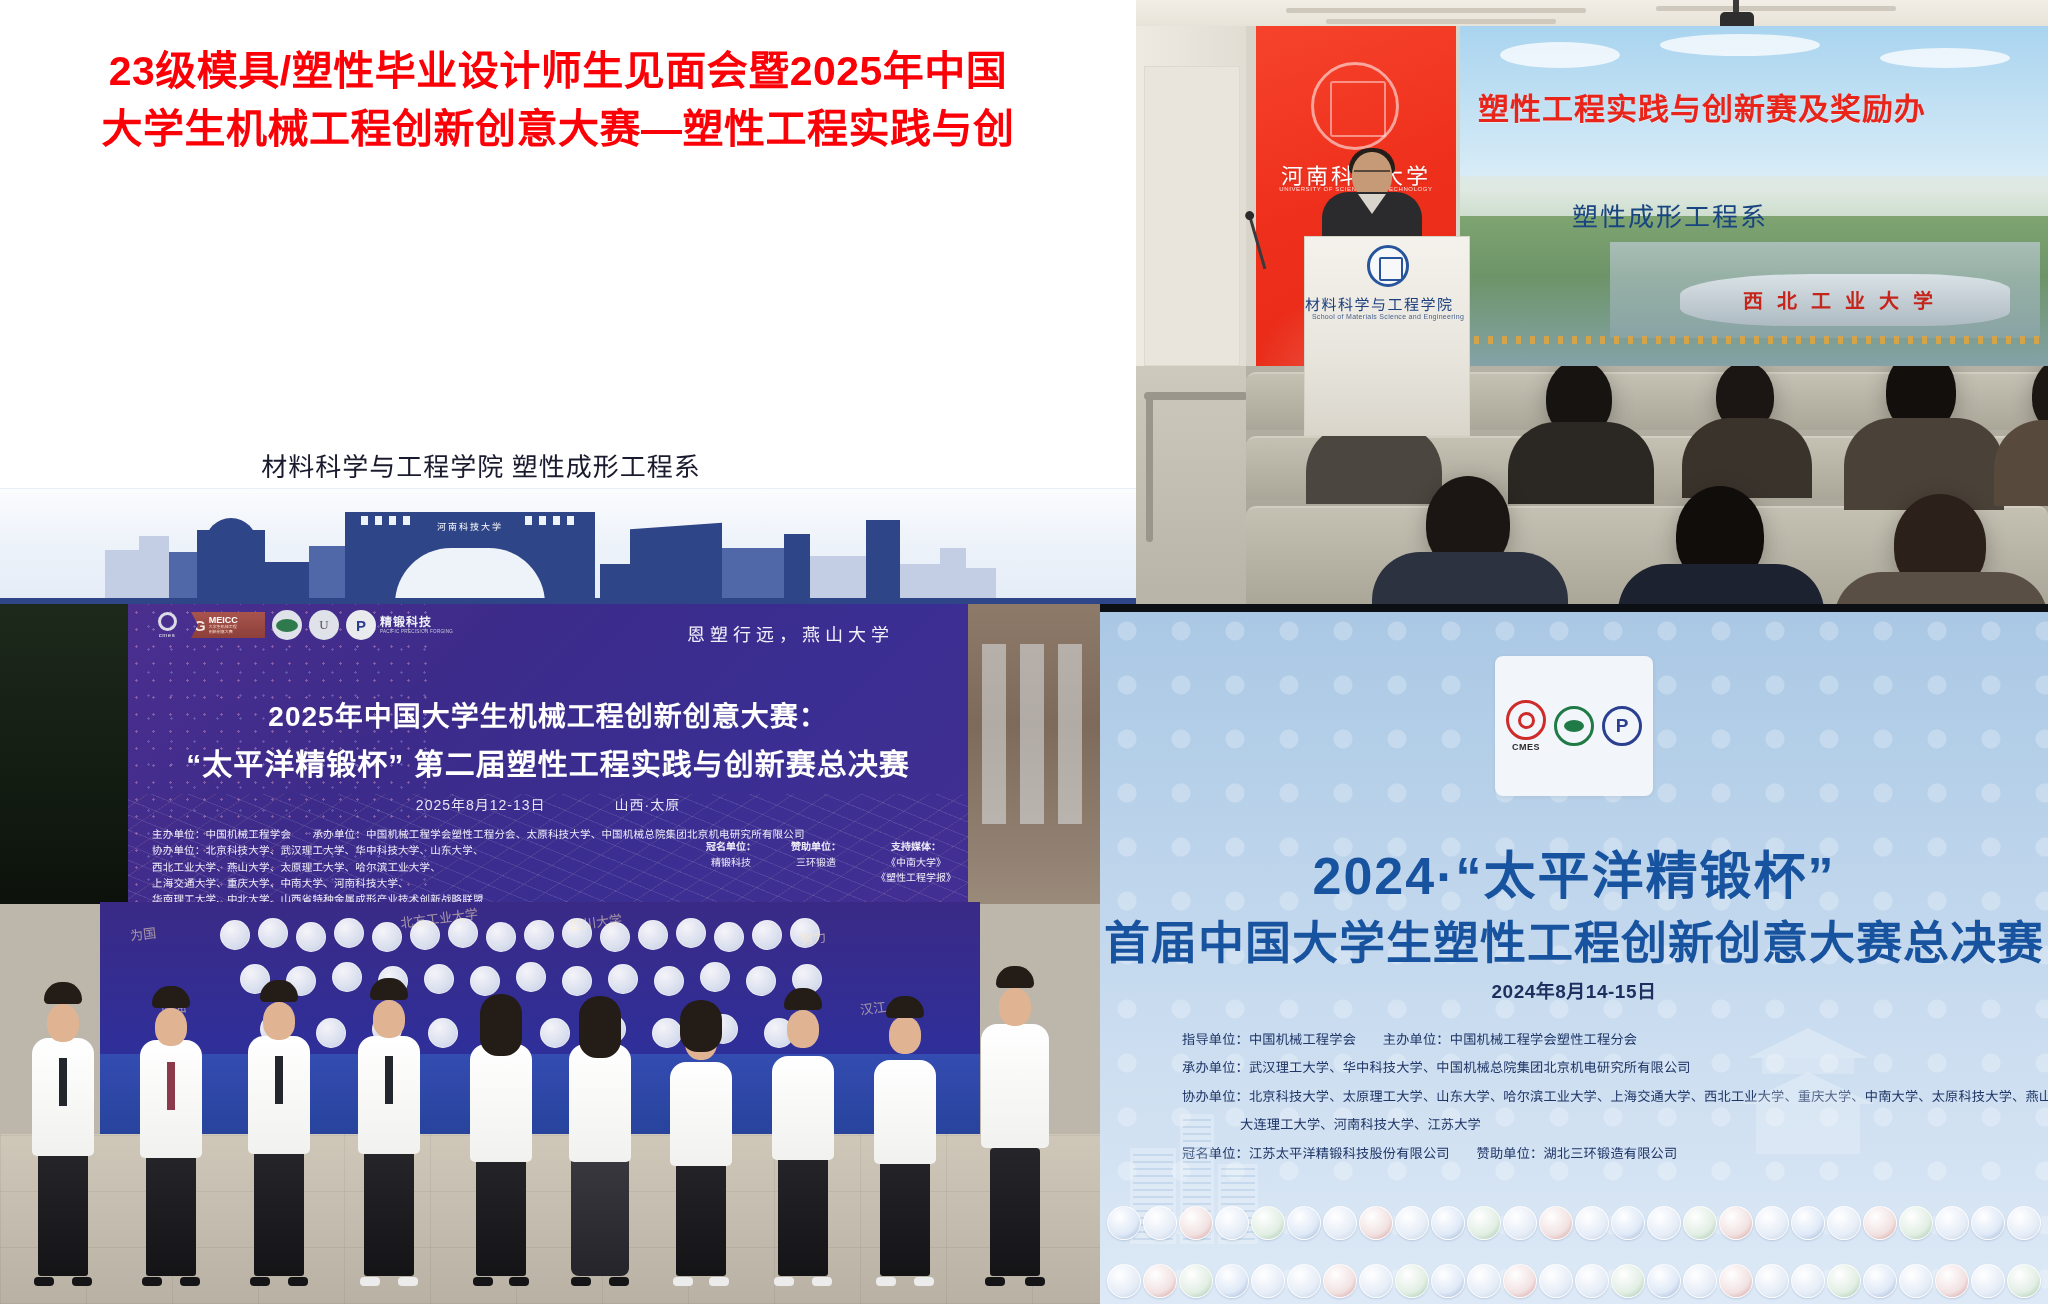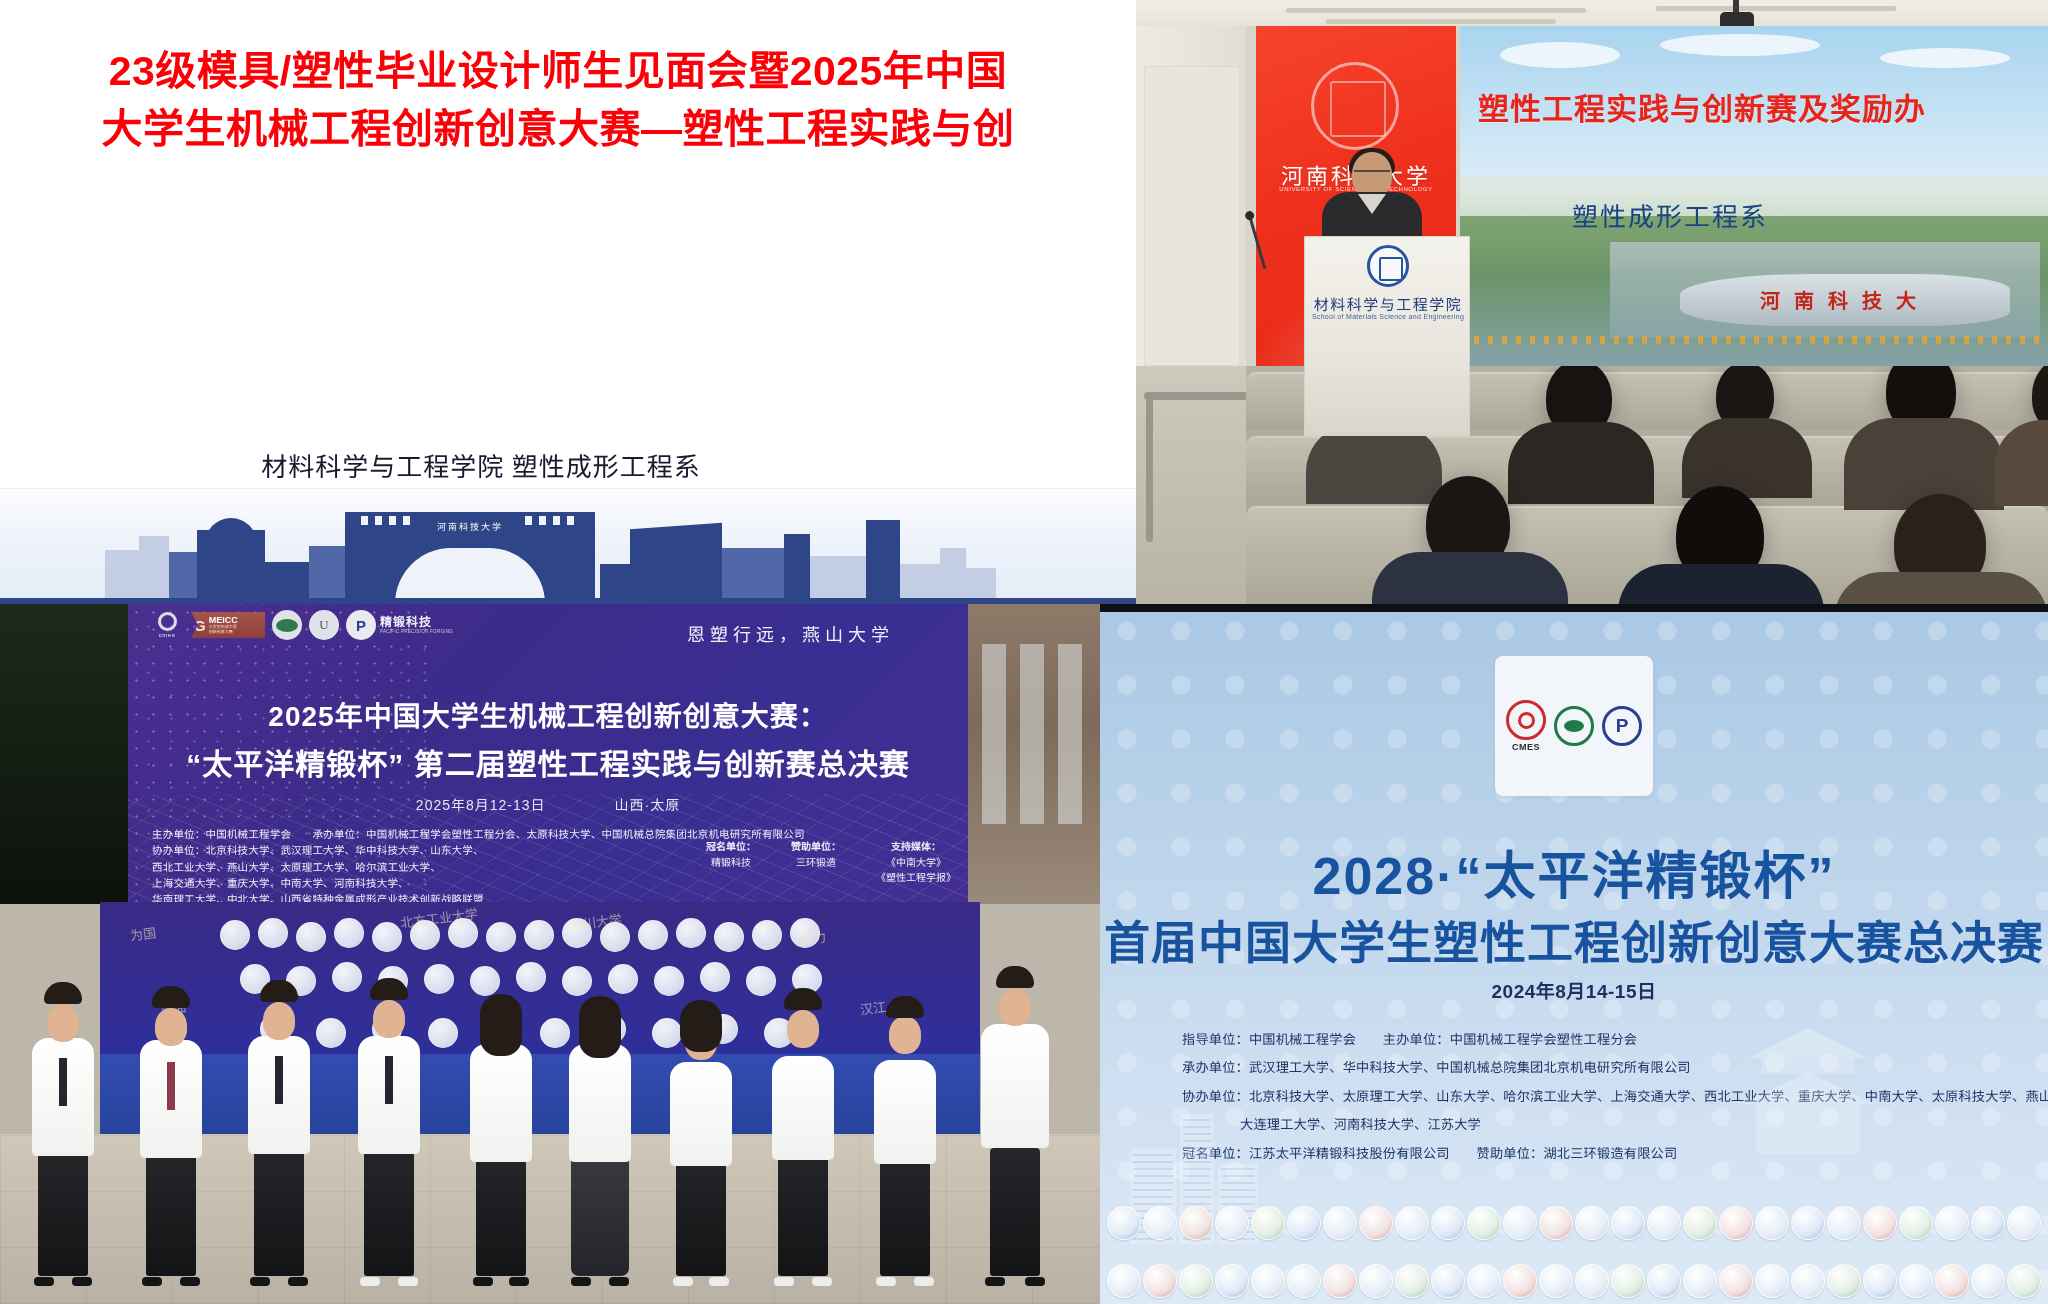--- a/index.html
+++ b/index.html
@@ -182,21 +182,21 @@
   }
   .podium-seal{
     position:absolute;left:62px;top:8px;width:42px;height:42px;border-radius:50%;
     border:3px solid #28549c; background:#f7f8fa;
   }
   .podium-seal:after{
     content:'';position:absolute;left:9px;top:9px;width:20px;height:20px;
     border:2px solid #28549c; border-radius:2px;
   }
   .podium-cn{
-    position:absolute;left:0;top:56px;width:166px;text-align:center;
+    position:absolute;left:0;top:56px;width:166px;text-align:left;
     color:#1d3f7e;font-family:"Liberation Serif",serif;font-size:15px;letter-spacing:1.5px;
   }
   .podium-en{
     position:absolute;left:0;top:76px;width:166px;text-align:center;
     color:#47618f;font-size:7px;letter-spacing:.3px;
   }
   .speaker {
     position:absolute; left:176px; top:152px; width:120px; height:118px; z-index:5;
   }
   .sp-head{position:absolute;left:40px;top:0;width:40px;height:46px;border-radius:48% 48% 44% 44%;
@@ -529,21 +529,21 @@
       </div>
 
       <div class="screen">
         <div class="sc-sky"></div>
         <div class="sc-cloud" style="left:40px;top:16px;width:120px;height:26px;"></div>
         <div class="sc-cloud" style="left:200px;top:8px;width:160px;height:22px;"></div>
         <div class="sc-cloud" style="left:420px;top:22px;width:130px;height:20px;"></div>
         <div class="sc-green"></div>
         <div class="sc-city"></div>
         <div class="sc-rock"></div>
-        <div class="sc-rock-text">河南科技大</div>
+        <div class="sc-rock-text">西北工业大学</div>
         <div class="sc-flowers"></div>
         <div class="sc-title">塑性工程实践与创新赛及奖励办</div>
         <div class="sc-subtitle">塑性成形工程系</div>
       </div>
     </div>
 
     <div class="speaker">
       <div class="sp-hair"></div>
       <div class="sp-head"></div>
       <div class="sp-glass"></div>
@@ -820,21 +820,21 @@
             <div class="c"></div>
           </div>
       </div>
       <div class="b24-lg pf">
         <div class="circ">
             <div class="c">P</div>
           </div>
       </div>
     </div>
 
-    <div class="b24-t1">2028·“太平洋精锻杯”</div>
+    <div class="b24-t1">2024·“太平洋精锻杯”</div>
     <div class="b24-t2">首届中国大学生塑性工程创新创意大赛总决赛</div>
     <div class="b24-date">2024年8月14-15日</div>
 
     <div class="b24-fine">
       <div class="r">指导单位：中国机械工程学会　　主办单位：中国机械工程学会塑性工程分会</div>
       <div class="r">承办单位：武汉理工大学、华中科技大学、中国机械总院集团北京机电研究所有限公司</div>
       <div class="r">协办单位：北京科技大学、太原理工大学、山东大学、哈尔滨工业大学、上海交通大学、西北工业大学、重庆大学、中南大学、太原科技大学、燕山大学、华南理工大学、</div>
       <div class="r indent">大连理工大学、河南科技大学、江苏大学</div>
       <div class="r">冠名单位：江苏太平洋精锻科技股份有限公司　　赞助单位：湖北三环锻造有限公司</div>
     </div>

